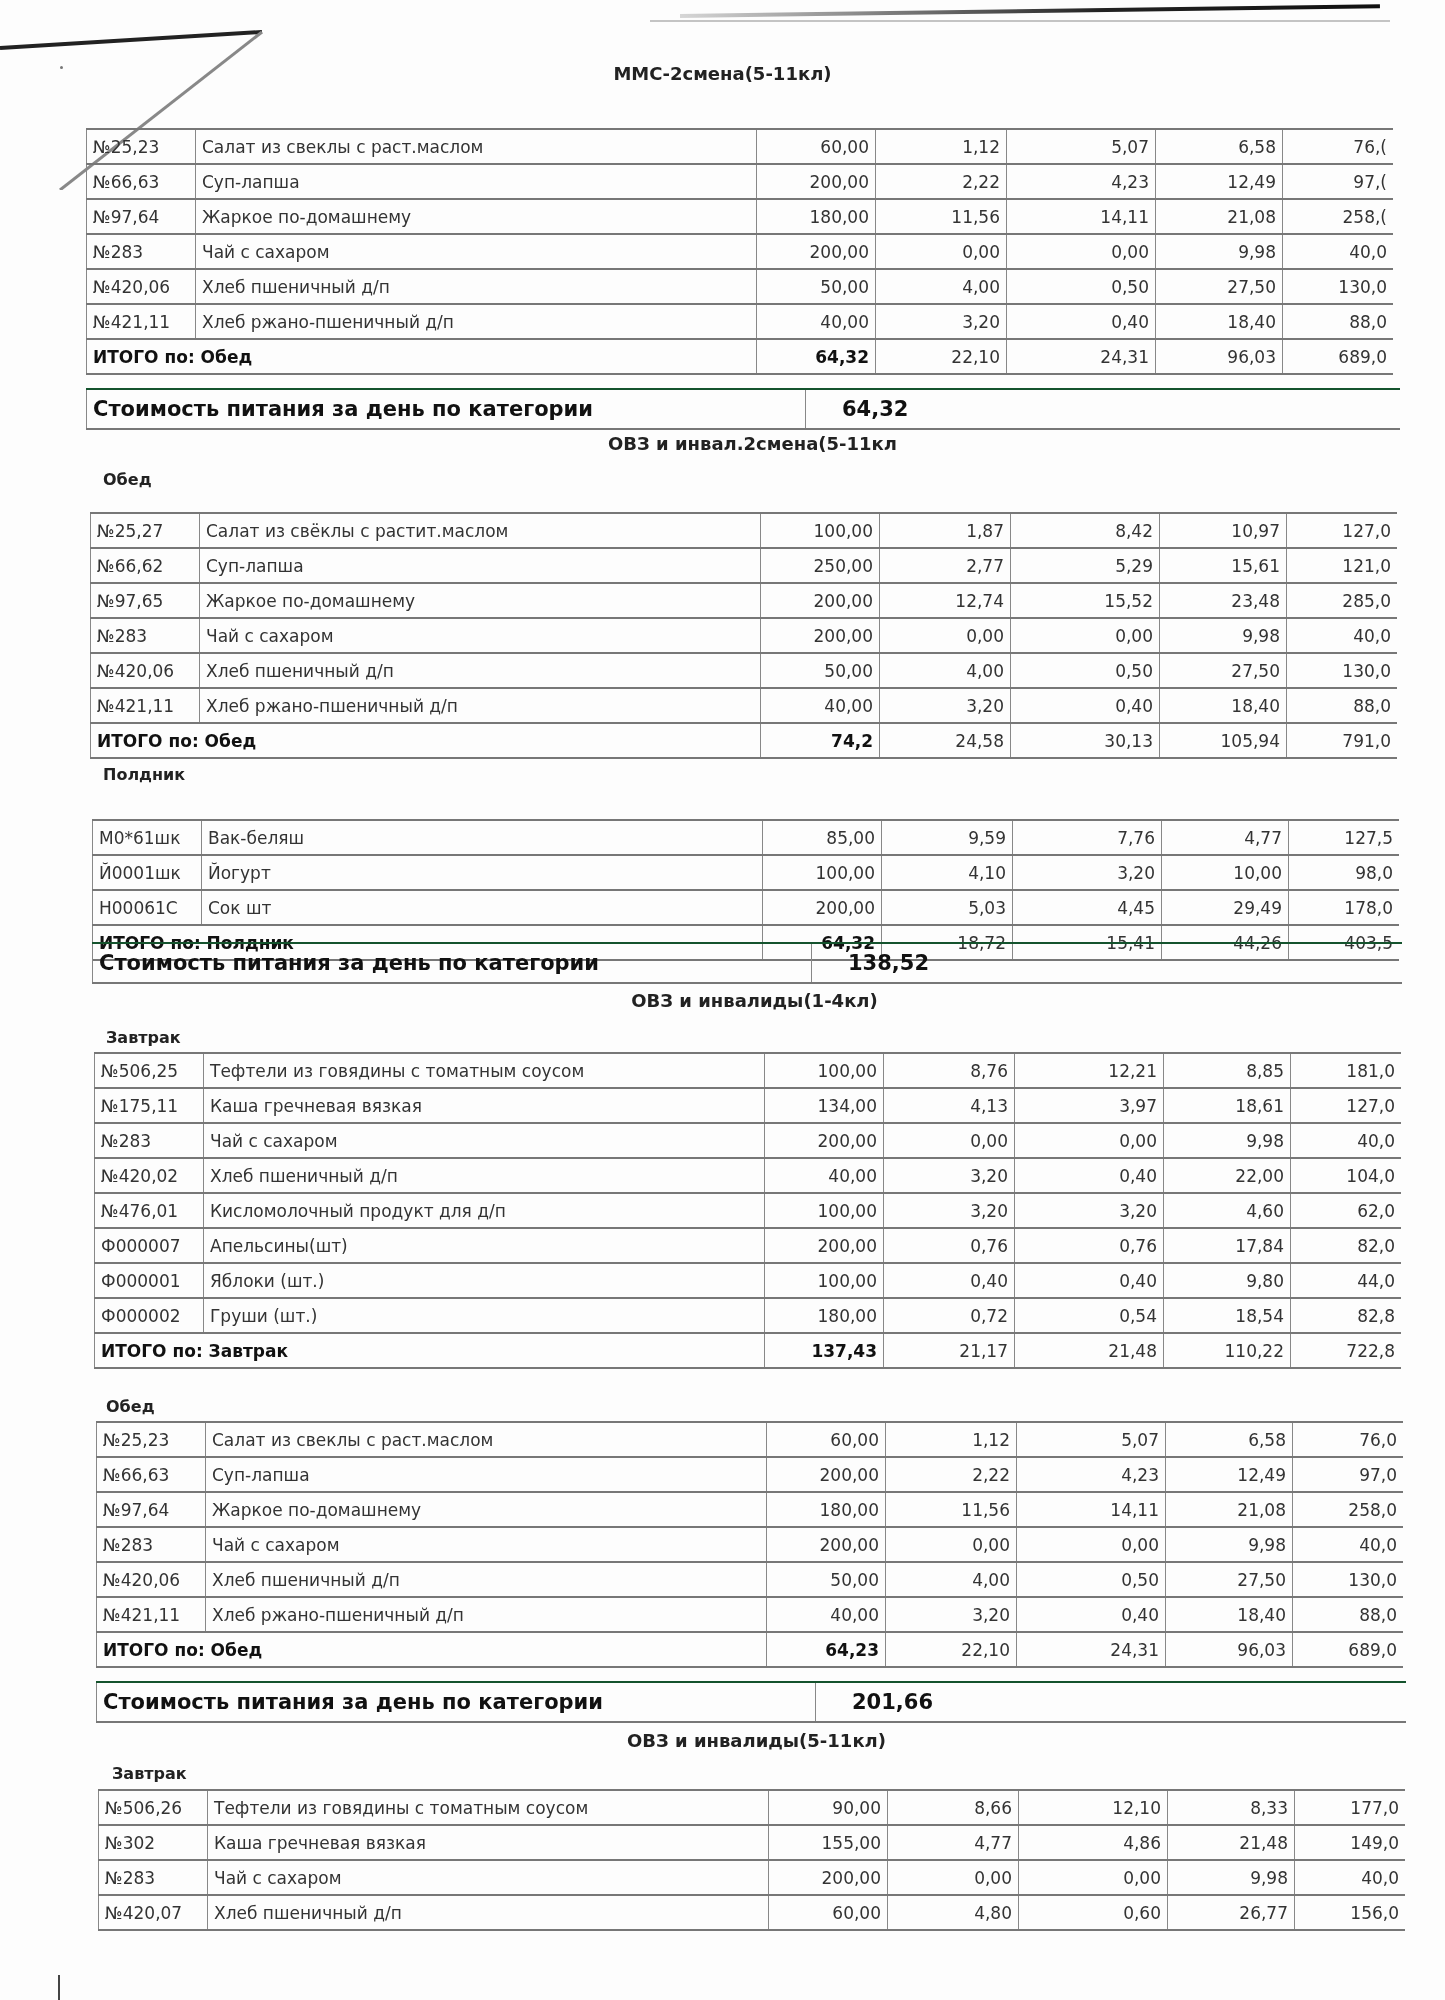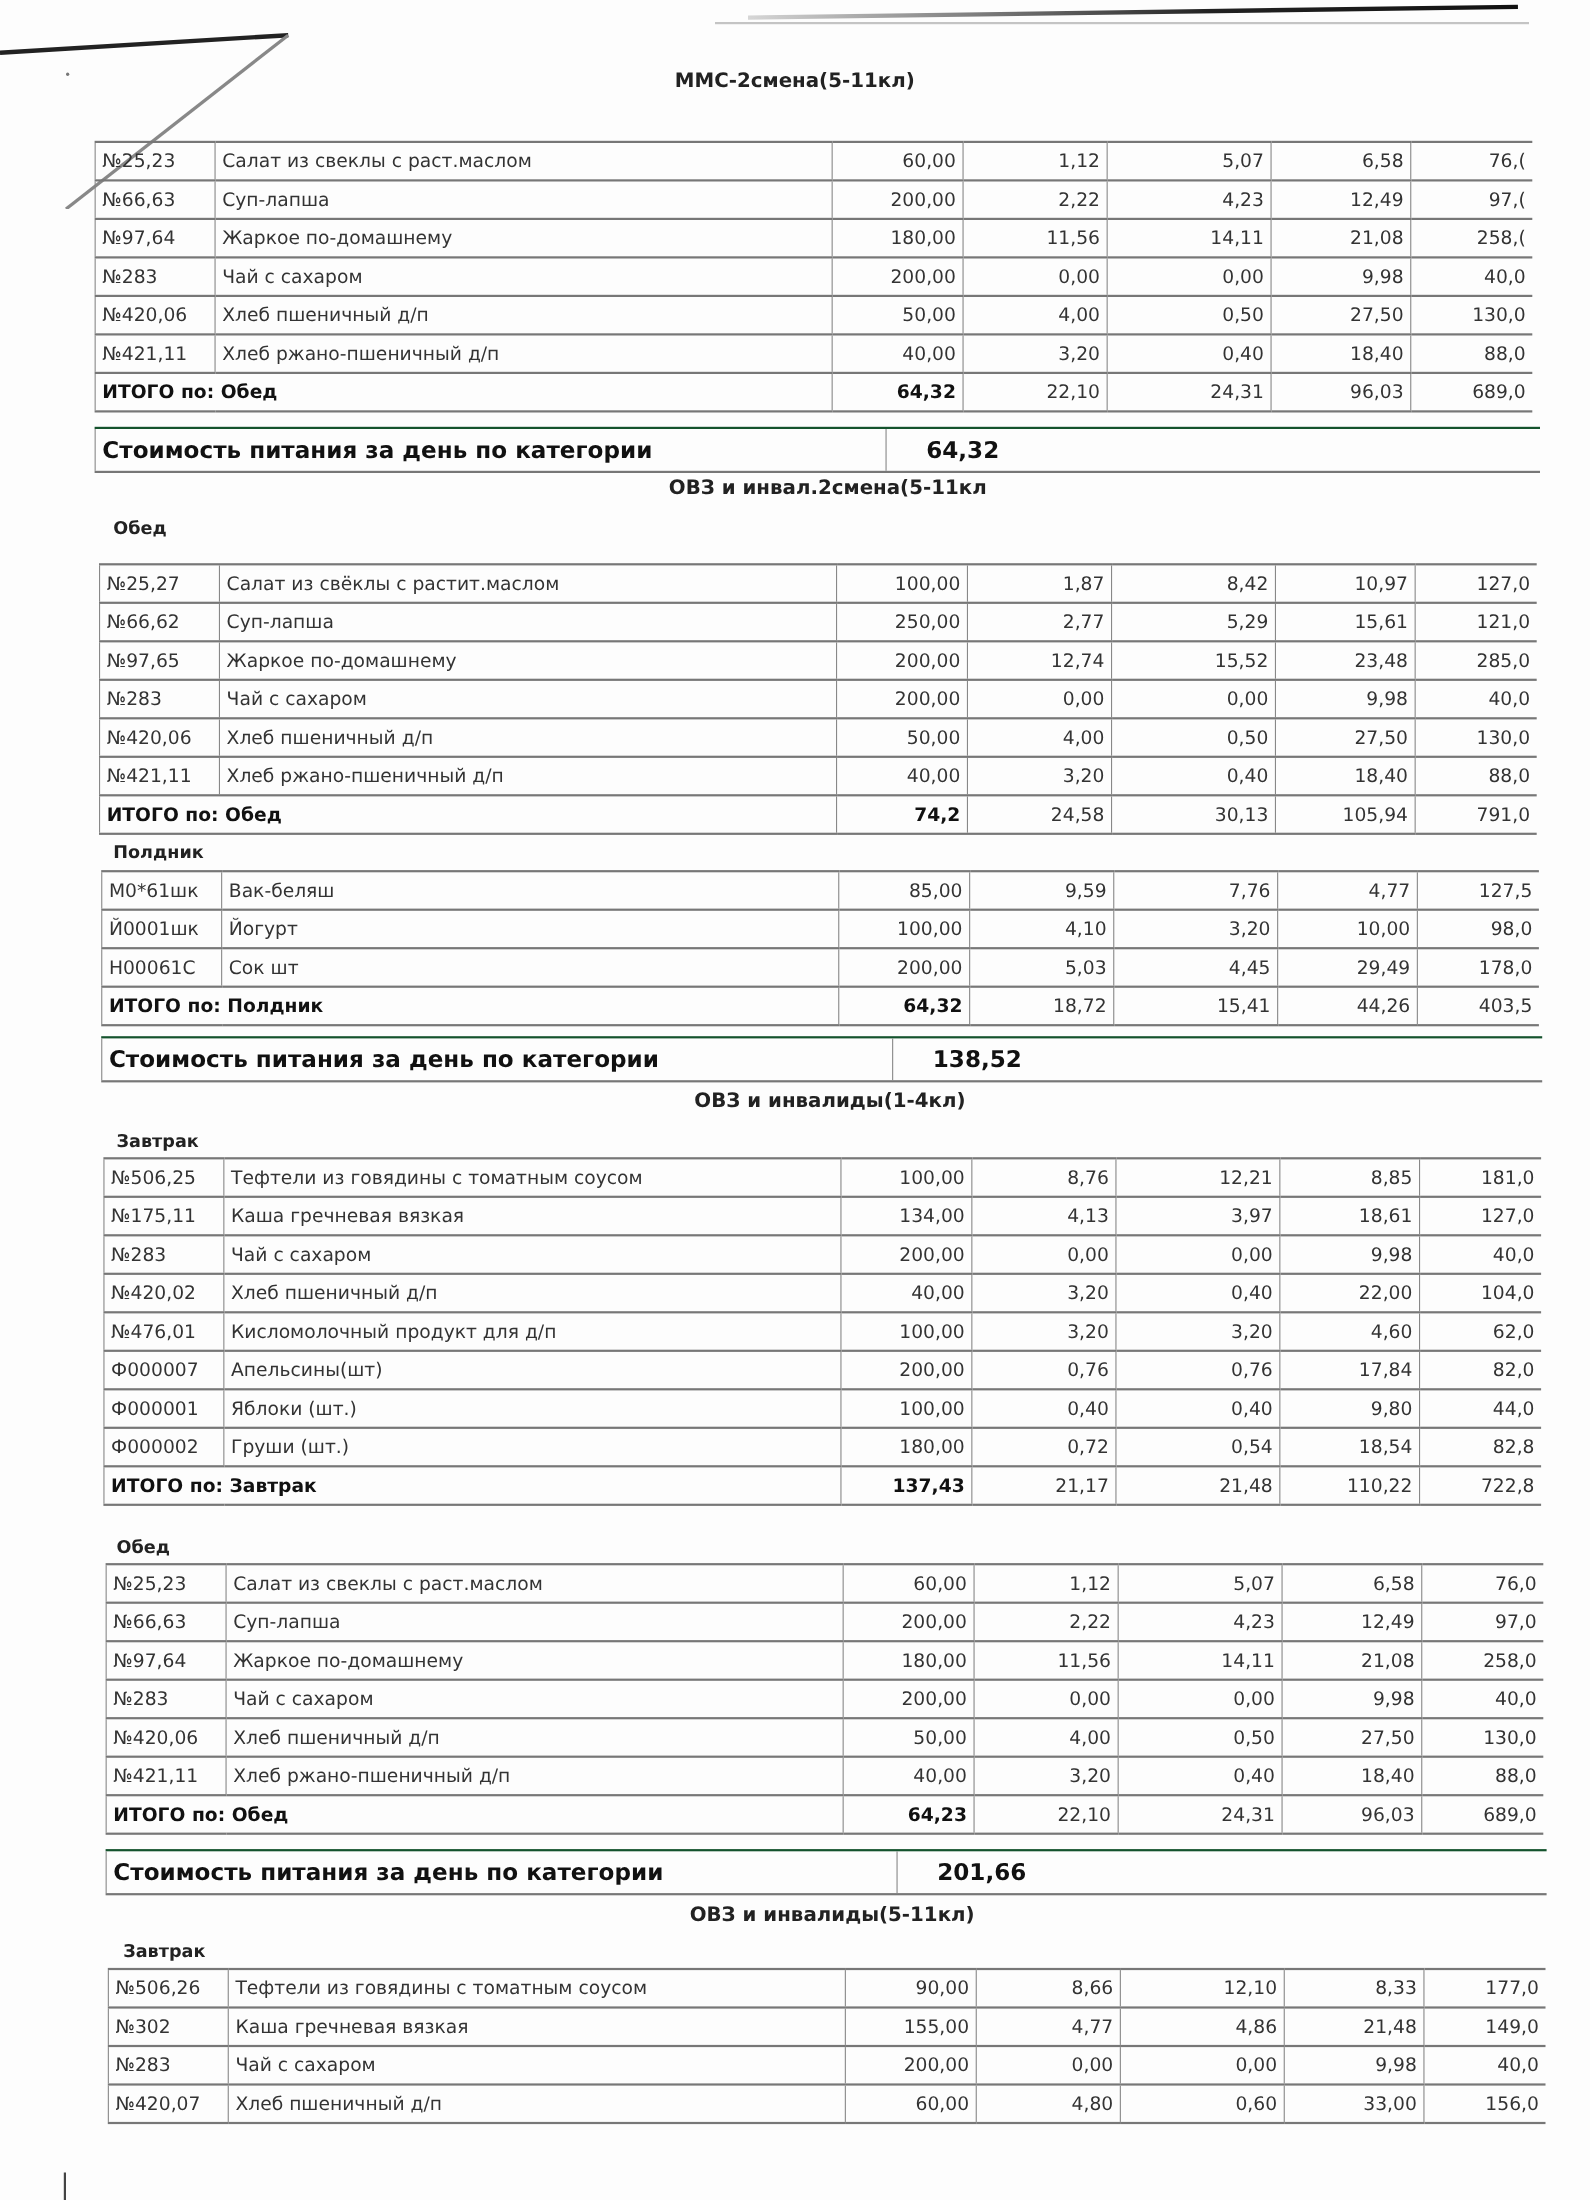--- a/index.html
+++ b/index.html
@@ -207,21 +207,21 @@
         <td class="t-label" colspan="2" style="border-left: 1px solid rgb(136, 136, 136);">ИТОГО по: Обед</td>
         <td class="c-w num t-cost">74,2</td>
         <td class="c-p num">24,58</td>
         <td class="c-f num">30,13</td>
         <td class="c-c num">105,94</td>
         <td class="c-e num">791,0</td>
       </tr>
     </tbody>
 </table>
 <div class="meal-label" style="left:103px; top:765px;text-align:right;">Полдник</div>
-<table class="menu" style="left:92px; top:791px;">
+<table class="menu" style="left:92px; top:819px;">
   <tbody id="t-1-1">
       <tr>
         <td class="c-code">М0*61шк</td>
         <td class="c-name">Вак-беляш</td>
         <td class="c-w num">85,00</td>
         <td class="c-p num">9,59</td>
         <td class="c-f num">7,76</td>
         <td class="c-c num">4,77</td>
         <td class="c-e num">127,5</td>
       </tr>
@@ -446,17 +446,17 @@
         <td class="c-f num">0,00</td>
         <td class="c-c num">9,98</td>
         <td class="c-e num">40,0</td>
       </tr>
       <tr>
         <td class="c-code">№420,07</td>
         <td class="c-name">Хлеб пшеничный д/п</td>
         <td class="c-w num">60,00</td>
         <td class="c-p num">4,80</td>
         <td class="c-f num">0,60</td>
-        <td class="c-c num">33,00</td>
+        <td class="c-c num">26,77</td>
         <td class="c-e num">156,0</td>
       </tr>
     </tbody>
 </table>
 
 </body></html>

